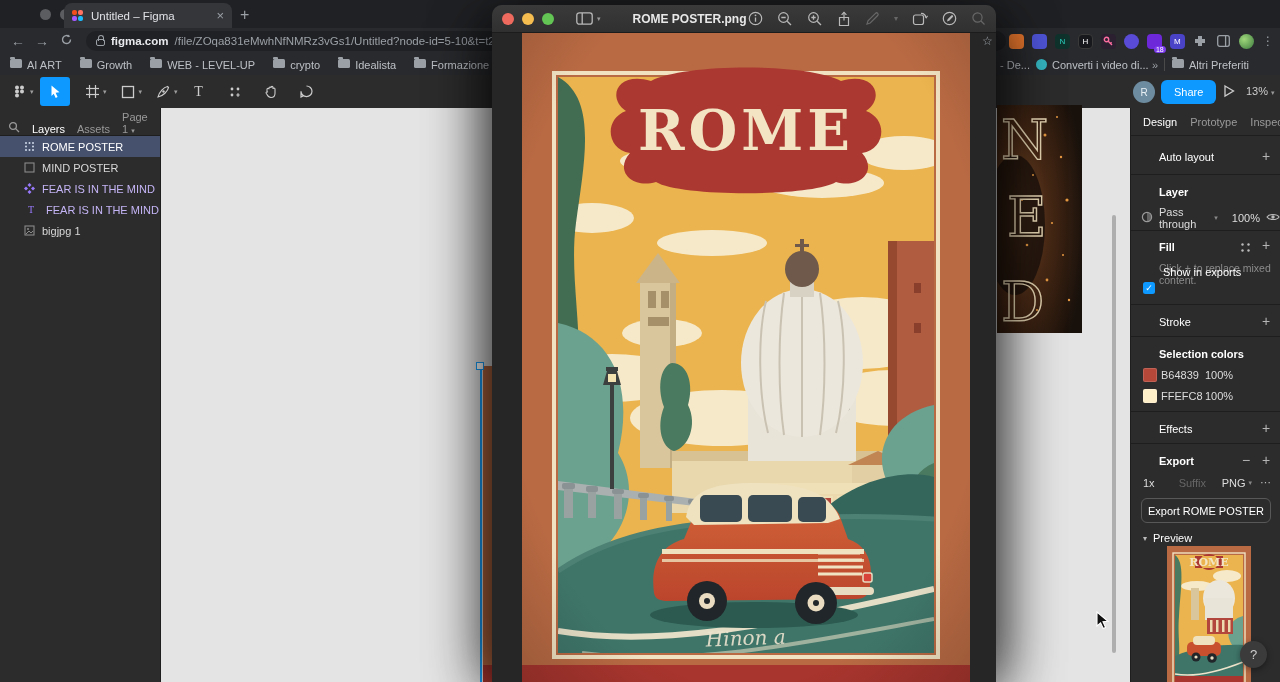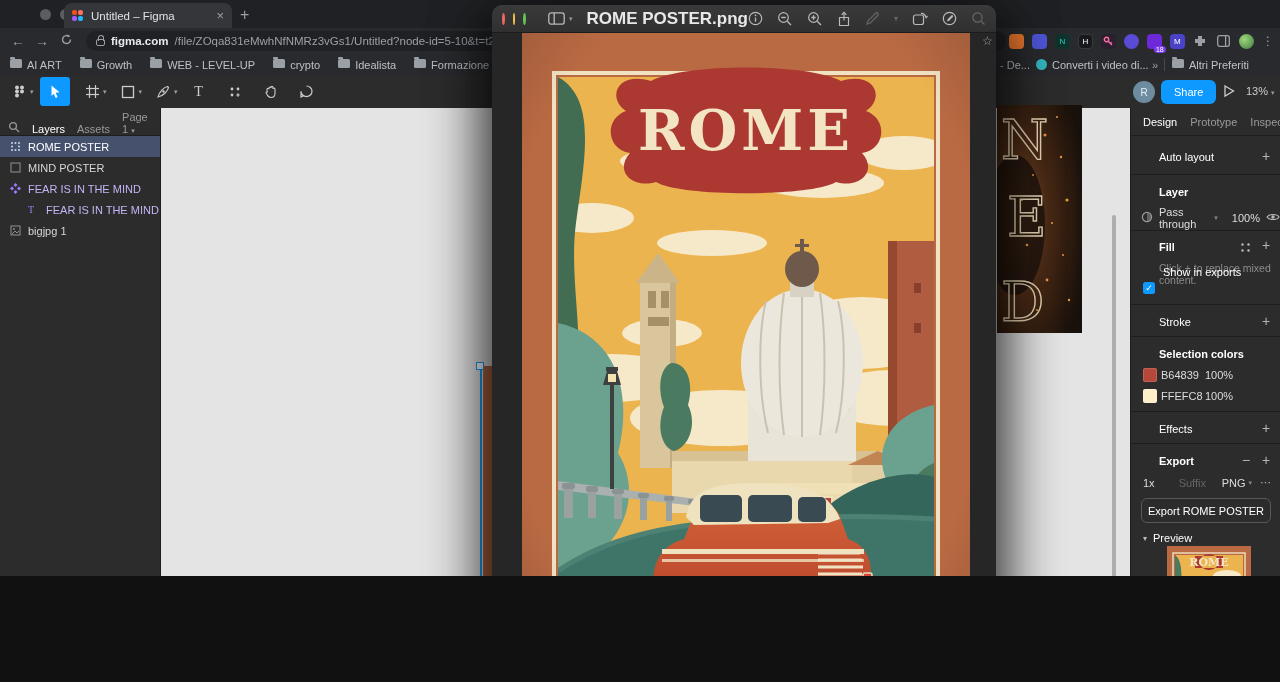--- a/index.html
+++ b/index.html
@@ -1,17 +1,17 @@
 <!DOCTYPE html>
 <html><head>
 <meta charset="utf-8">
 <style>
   html,body{margin:0;padding:0;background:#111;}
   *{box-sizing:border-box;font-family:"Liberation Sans",sans-serif;-webkit-font-smoothing:antialiased;}
-  #stage{position:relative;width:1280px;height:576px;overflow:hidden;background:#f0abfc;}
+  #stage{position:relative;width:1280px;height:682px;overflow:hidden;background:#f0abfc;}
   .abs{position:absolute;}
   .row{display:flex;align-items:center;}
 
   
   #tabbar{left:0;top:0;width:1280px;height:28px;background:#202124;}
   .tdot{width:11px;height:11px;border-radius:50%;background:#5b5d60;}
   #tab{left:64px;top:3px;width:168px;height:25px;background:#35363a;border-radius:8px 8px 0 0;
        display:flex;align-items:center;padding:0 8px;gap:7px;}
   #tab .title{color:#dfe1e5;font-size:11.5px;white-space:nowrap;overflow:hidden;flex:1;}
   #tab .close{color:#9aa0a6;font-size:13px;cursor:default;}
@@ -38,39 +38,39 @@
   .tool svg{display:block;}
   .tool.sel{background:#0d99ff;}
   .chev{color:#9e9e9e;font-size:7px;margin-left:-4px;}
   #share{background:#0d99ff;color:#fff;font-size:11px;border-radius:6px;height:24px;padding:0 13px;display:flex;align-items:center;}
   #avatarR{width:22px;height:22px;border-radius:50%;background:#6e8ca0;color:#e8f0f4;font-size:10px;display:flex;align-items:center;justify-content:center;}
   .zoomsel{color:#ccc;font-size:11px;}
 
   
   #lpanel{left:0;top:108px;width:161px;height:574px;background:#2c2c2c;border-right:1px solid #1e1e1e;}
   #lptabs{height:28px;display:flex;align-items:flex-end;border-bottom:1px solid #1e1e1e;padding:0 8px;gap:12px;font-size:11px;}
-  .llayer{height:21px;display:flex;align-items:center;padding-left:10px;gap:7px;font-size:11px;color:#d7d7d7;}
+  .llayer{height:21px;display:flex;align-items:center;padding-left:24px;gap:7px;font-size:11px;color:#d7d7d7;}
   .llayer.sel{background:#45516d;color:#fff;}
   .llayer.purple{color:#c4b4f5;}
   .lic{width:11px;height:11px;flex:0 0 11px;position:relative;}
 
   
   #canvas{left:161px;top:108px;width:969px;height:574px;background:#e4e4e4;}
   #scrollbar{left:1112px;top:215px;width:4px;height:438px;background:#a5a5a5;border-radius:2px;opacity:.85;}
   #selline{left:480px;top:366px;width:2px;height:316px;background:#18a0fb;}
   #selhandle{left:476px;top:362px;width:8px;height:8px;background:#fff;border:1.5px solid #18a0fb;}
   #posterstrip{left:483px;top:366px;width:9px;height:316px;background:#b96a43;}
   #posterstrip i{position:absolute;left:0;bottom:0;width:9px;height:17px;background:#a8352e;}
 
   
   #pwin{left:492px;top:5px;width:504px;height:677px;border-radius:10px 10px 0 0;background:#262626;
         box-shadow:0 14px 60px rgba(0,0,0,.6),-24px 10px 50px -12px rgba(0,0,0,.45),24px 10px 50px -12px rgba(0,0,0,.45);overflow:hidden;}
   #ptitle{height:28px;background:linear-gradient(#3a3a3a,#303030);border-bottom:1px solid #1c1c1c;display:flex;align-items:center;padding:0 10px;}
   .light{width:12px;height:12px;border-radius:50%;margin-right:8px;}
-  #ptitle .name{color:#e8e8e8;font-size:17px;font-weight:bold;margin-left:14px;white-space:nowrap;}
+  #ptitle .name{color:#e8e8e8;font-size:12px;font-weight:bold;margin-left:32px;white-space:nowrap;}
   .mic{margin-left:14px;display:flex;align-items:center;}
   .mic.dim{opacity:.38;}
   #pposter{position:absolute;left:30px;top:28px;width:448px;height:660px;}
 
   
   #rpanel{left:1130px;top:108px;width:150px;height:574px;background:#2c2c2c;border-left:1px solid #1e1e1e;font-size:11px;color:#fff;padding-left:20px;}
   .rp-div{position:absolute;left:0;width:150px;height:1px;background:#1e1e1e;}
   .rlabel{position:absolute;left:28px;color:#fff;}
   .rsub{color:#8c8c8c;}
   .plus{position:absolute;color:#b5b5b5;font-size:14px;line-height:10px;}

